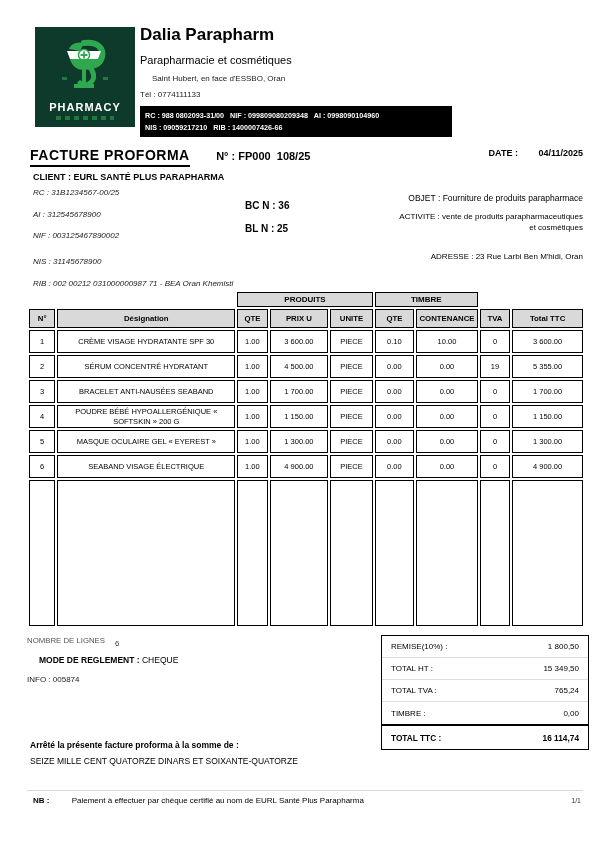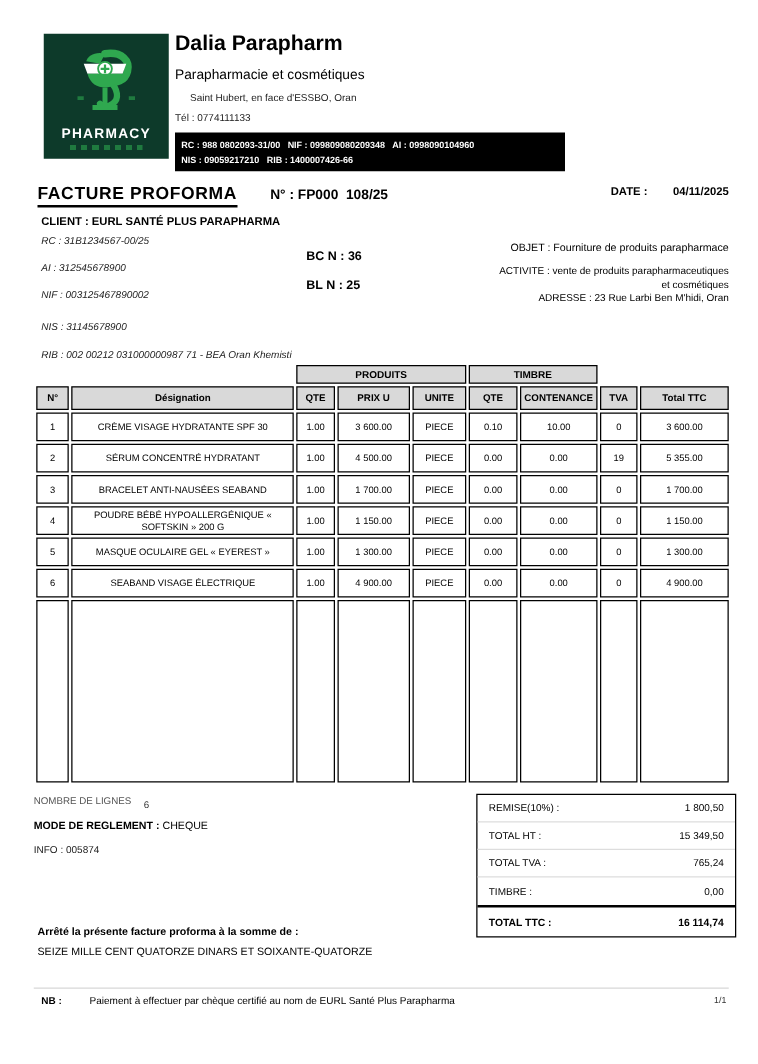--- a/index.html
+++ b/index.html
@@ -44,21 +44,21 @@
   .client-line { position:absolute; left:33px; top:172px; font-size:9px; font-weight:bold; }
 
   
   .info-left { position:absolute; left:33px; top:188px; width:220px; font-size:8px; font-style:italic; color:#222; }
   .info-left div { margin-bottom:12.5px; }
   .info-left .gap { margin-bottom:17px; }
   .bcbl { position:absolute; left:245px; top:200px; font-size:10px; font-weight:bold; }
   .bcbl div { margin-bottom:12px; }
   .info-right { position:absolute; right:23px; top:193px; width:260px; text-align:right; font-size:8.5px; }
   .info-right .objet { margin-bottom:9px; }
-  .info-right .activite { font-size:8px; line-height:1.35; }
+  .info-right .activite { font-size:8px; line-height:1.35; margin-bottom:18px; }
   .info-right .adresse { font-size:8px; }
 
   
   .items { position:absolute; left:27px; top:290px; }
   table { border-collapse:separate; border-spacing:2px; table-layout:fixed; width:558px; }
   td { overflow:hidden; }
   tr.grp-row td { border:none; height:15px; }
   tr.grp-row td.grp {
     border:1px solid #000; background:#d9d9d9; font-weight:bold;
     font-size:8px; text-align:center; vertical-align:middle;
@@ -70,21 +70,21 @@
   tr.data-row td {
     border:1px solid #000; font-size:7.5px; text-align:center; vertical-align:middle;
     height:23px; padding:1px 2px; line-height:1.25;
   }
   tr.empty-row td { border:1px solid #000; height:146px; }
 
   
   .sum-left { position:absolute; left:27px; top:636px; font-size:8px; }
   .nlines { color:#555; font-size:7.8px; }
   .nlines .val { position:relative; top:3px; margin-left:10px; color:#333; }
-  .mode { margin-top:10px; font-size:8.5px; }
+  .mode { margin-top:10px; font-size:8.5px;margin-left:12px; }
   .mode .lbl { font-weight:bold; }
   .info-num { margin-top:10px; font-size:8px; color:#222; }
 
   .totals {
     position:absolute; left:381px; top:635px; width:208px;
     border:1px solid #000; background:#fff; padding:0 0;
   }
   .t-row {
     display:flex; justify-content:space-between; align-items:center;
     height:22px; padding:0 9px; font-size:8px; border-bottom:1px solid #ddd;

